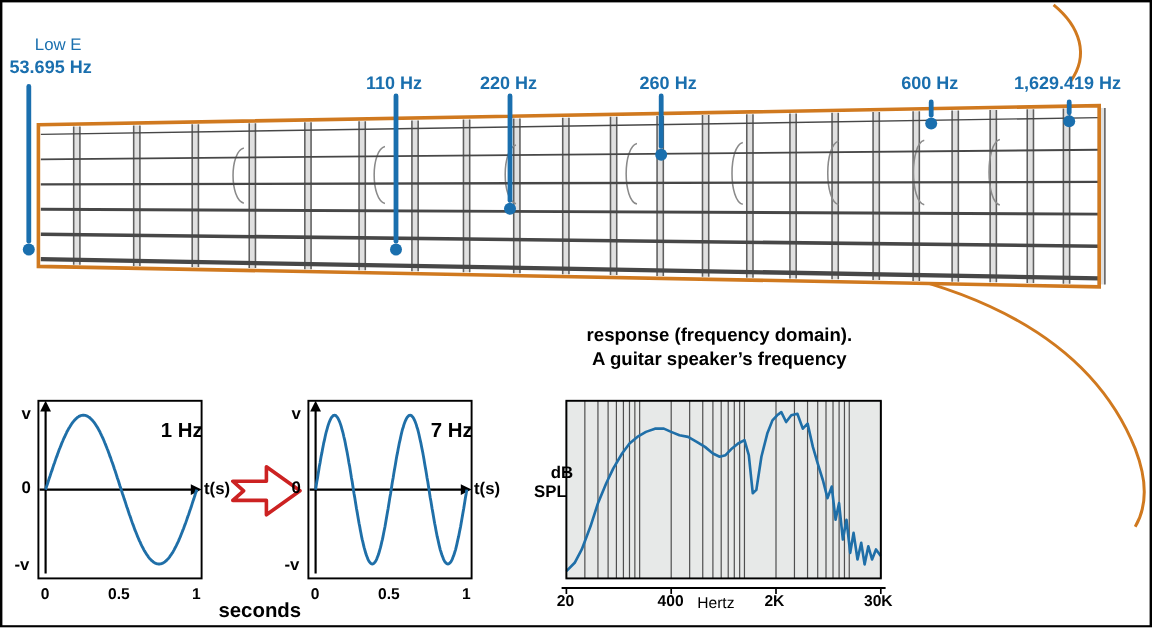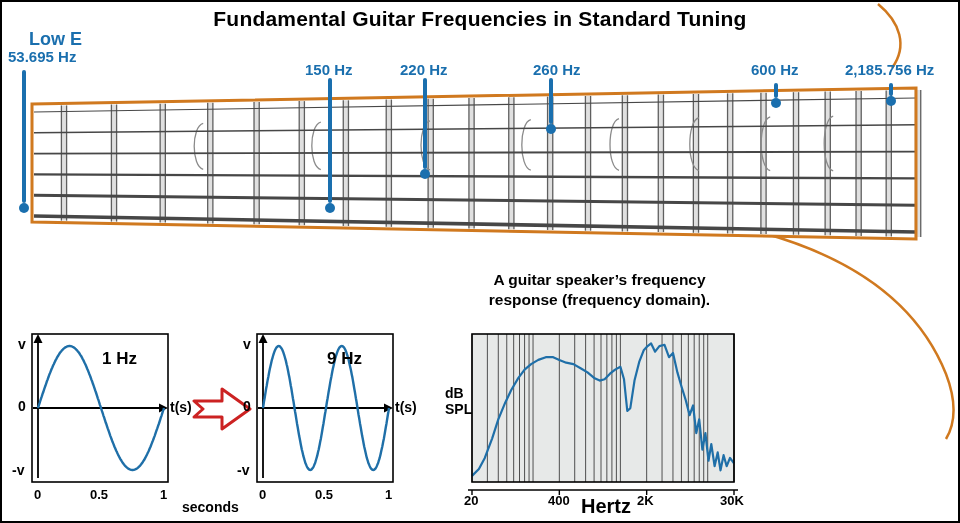--- a/index.html
+++ b/index.html
@@ -5,27 +5,27 @@
   html,body{margin:0;padding:0;background:#fff;}
   #root{
     position:relative;width:960px;height:523px;background:#fff;
     border:2px solid #000;box-sizing:border-box;overflow:hidden;
     font-family:"Liberation Sans",sans-serif;color:#000;
   }
   .title{
     position:absolute;top:5px;left:0;right:0;text-align:center;
     font-size:21px;font-weight:bold;letter-spacing:0.2px;
   }
-  .mname{position:absolute;font-weight:bold;font-size:18px;color:var(--blue);white-space:nowrap;}
+  .mname{position:absolute;font-weight:normal;font-size:14px;color:var(--blue);white-space:nowrap;}
   .mfreq{position:absolute;font-weight:bold;font-size:15px;color:var(--blue);white-space:nowrap;}
   .heading{position:absolute;font-weight:bold;font-size:15.5px;text-align:center;line-height:20px;}
   .plot-label{position:absolute;font-weight:bold;font-size:14px;white-space:nowrap;}
-  .hz-label{position:absolute;font-weight:bold;font-size:17px;white-space:nowrap;}
+  .hz-label{position:absolute;font-weight:bold;font-size:17px;white-space:nowrap;margin-left:32px;}
   .tick{position:absolute;font-weight:bold;font-size:13px;white-space:nowrap;}
-  .hertz{position:absolute;font-weight:bold;font-size:20px;white-space:nowrap;}
+  .hertz{position:absolute;font-weight:normal;font-size:13px;white-space:nowrap;}
   svg{position:absolute;left:0;top:0;}
   .wrap{position:absolute;}
 </style>
 </head>
 <body>
 
 <div id="root">
 
   <svg id="decor" width="960" height="523">
       <path d="M876,2 C898,20 906,44 890,66" fill="none" stroke="#d0791f" stroke-width="2.5"></path>
@@ -133,29 +133,28 @@
         <circle cx="423" cy="172" r="5" fill="#1a6fae"></circle>
         <line x1="549" y1="78" x2="549" y2="120" stroke="#1a6fae" stroke-width="4" stroke-linecap="round"></line>
         <circle cx="549" cy="127" r="5" fill="#1a6fae"></circle>
         <line x1="774" y1="83" x2="774" y2="94" stroke="#1a6fae" stroke-width="4" stroke-linecap="round"></line>
         <circle cx="774" cy="101" r="5" fill="#1a6fae"></circle>
         <line x1="889" y1="83" x2="889" y2="92" stroke="#1a6fae" stroke-width="4" stroke-linecap="round"></line>
         <circle cx="889" cy="99" r="5" fill="#1a6fae"></circle>
       </g>
     </svg>
 
-  <div class="title">Fundamental Guitar Frequencies in Standard Tuning</div>
 
   <div class="mname" style="left:27px;top:27px">Low E</div>
   <div class="mfreq" style="left:6px;top:46px">53.695 Hz</div>
-  <div class="mfreq" style="left:303px;top:59px">150 Hz</div>
+  <div class="mfreq" style="left:303px;top:59px">110 Hz</div>
   <div class="mfreq" style="left:398px;top:59px">220 Hz</div>
   <div class="mfreq" style="left:531px;top:59px">260 Hz</div>
   <div class="mfreq" style="left:749px;top:59px">600 Hz</div>
-  <div class="mfreq" style="left:843px;top:59px">2,185.756 Hz</div>
+  <div class="mfreq" style="left:843px;top:59px">1,629.419 Hz</div>
 
 
   <div class="wrap" id="sine0" style="left:4px;top:330px;width:200px;height:178px">
     <svg class="sine-svg" width="200" height="160">
         <rect x="26" y="2" width="136" height="148" fill="#ffffff" stroke="#000" stroke-width="1.6"></rect>
         <line x1="32" y1="9" x2="32" y2="146" stroke="#000" stroke-width="1.8"></line>
         <path d="M32,2 L27.5,11 L36.5,11 Z" fill="#000"></path>
         <line x1="27" y1="76" x2="156" y2="76" stroke="#000" stroke-width="1.8"></line>
         <path d="M162,76 L153,71.5 L153,80.5 Z" fill="#000"></path>
         <path d="M32.0,76.0 L32.5,74.4 L33.0,72.8 L33.6,71.1 L34.1,69.5 L34.6,67.9 L35.1,66.3 L35.7,64.7 L36.2,63.1 L36.7,61.5 L37.3,60.0 L37.8,58.4 L38.3,56.8 L38.8,55.3 L39.4,53.8 L39.9,52.3 L40.4,50.8 L40.9,49.3 L41.5,47.9 L42.0,46.4 L42.5,45.0 L43.0,43.6 L43.5,42.2 L44.1,40.9 L44.6,39.6 L45.1,38.3 L45.6,37.0 L46.2,35.7 L46.7,34.5 L47.2,33.3 L47.8,32.2 L48.3,31.0 L48.8,29.9 L49.3,28.9 L49.8,27.8 L50.4,26.8 L50.9,25.8 L51.4,24.9 L52.0,24.0 L52.5,23.1 L53.0,22.3 L53.5,21.5 L54.0,20.8 L54.6,20.0 L55.1,19.4 L55.6,18.7 L56.2,18.1 L56.7,17.6 L57.2,17.0 L57.7,16.6 L58.3,16.1 L58.8,15.7 L59.3,15.4 L59.8,15.0 L60.4,14.8 L60.9,14.5 L61.4,14.3 L61.9,14.2 L62.5,14.1 L63.0,14.0 L63.5,14.0 L64.0,14.0 L64.6,14.1 L65.1,14.2 L65.6,14.3 L66.1,14.5 L66.7,14.8 L67.2,15.0 L67.7,15.4 L68.2,15.7 L68.8,16.1 L69.3,16.6 L69.8,17.0 L70.3,17.6 L70.8,18.1 L71.4,18.7 L71.9,19.4 L72.4,20.0 L73.0,20.8 L73.5,21.5 L74.0,22.3 L74.5,23.1 L75.1,24.0 L75.6,24.9 L76.1,25.8 L76.6,26.8 L77.2,27.8 L77.7,28.9 L78.2,29.9 L78.7,31.0 L79.3,32.2 L79.8,33.3 L80.3,34.5 L80.8,35.7 L81.3,37.0 L81.9,38.3 L82.4,39.6 L82.9,40.9 L83.4,42.2 L84.0,43.6 L84.5,45.0 L85.0,46.4 L85.5,47.9 L86.1,49.3 L86.6,50.8 L87.1,52.3 L87.7,53.8 L88.2,55.3 L88.7,56.8 L89.2,58.4 L89.8,60.0 L90.3,61.5 L90.8,63.1 L91.3,64.7 L91.8,66.3 L92.4,67.9 L92.9,69.5 L93.4,71.1 L93.9,72.8 L94.5,74.4 L95.0,76.0 L95.5,77.6 L96.0,79.2 L96.6,80.9 L97.1,82.5 L97.6,84.1 L98.2,85.7 L98.7,87.3 L99.2,88.9 L99.7,90.5 L100.3,92.0 L100.8,93.6 L101.3,95.2 L101.8,96.7 L102.4,98.2 L102.9,99.7 L103.4,101.2 L103.9,102.7 L104.4,104.1 L105.0,105.6 L105.5,107.0 L106.0,108.4 L106.5,109.8 L107.1,111.1 L107.6,112.4 L108.1,113.7 L108.6,115.0 L109.2,116.3 L109.7,117.5 L110.2,118.7 L110.8,119.8 L111.3,121.0 L111.8,122.1 L112.3,123.1 L112.9,124.2 L113.4,125.2 L113.9,126.2 L114.4,127.1 L115.0,128.0 L115.5,128.9 L116.0,129.7 L116.5,130.5 L117.1,131.2 L117.6,132.0 L118.1,132.6 L118.6,133.3 L119.1,133.9 L119.7,134.4 L120.2,135.0 L120.7,135.4 L121.3,135.9 L121.8,136.3 L122.3,136.6 L122.8,137.0 L123.3,137.2 L123.9,137.5 L124.4,137.7 L124.9,137.8 L125.5,137.9 L126.0,138.0 L126.5,138.0 L127.0,138.0 L127.5,137.9 L128.1,137.8 L128.6,137.7 L129.1,137.5 L129.7,137.2 L130.2,137.0 L130.7,136.6 L131.2,136.3 L131.8,135.9 L132.3,135.4 L132.8,135.0 L133.3,134.4 L133.9,133.9 L134.4,133.3 L134.9,132.6 L135.4,132.0 L135.9,131.2 L136.5,130.5 L137.0,129.7 L137.5,128.9 L138.1,128.0 L138.6,127.1 L139.1,126.2 L139.6,125.2 L140.1,124.2 L140.7,123.1 L141.2,122.1 L141.7,121.0 L142.3,119.8 L142.8,118.7 L143.3,117.5 L143.8,116.3 L144.4,115.0 L144.9,113.7 L145.4,112.4 L145.9,111.1 L146.4,109.8 L147.0,108.4 L147.5,107.0 L148.0,105.6 L148.6,104.1 L149.1,102.7 L149.6,101.2 L150.1,99.7 L150.6,98.2 L151.2,96.7 L151.7,95.2 L152.2,93.6 L152.8,92.0 L153.3,90.5 L153.8,88.9 L154.3,87.3 L154.8,85.7 L155.4,84.1 L155.9,82.5 L156.4,80.9 L156.9,79.2 L157.5,77.6 L158.0,76.0" stroke="#1f6fa8" stroke-width="2.4" fill="none"></path>
@@ -180,31 +179,31 @@
         <line x1="32" y1="9" x2="32" y2="146" stroke="#000" stroke-width="1.8"></line>
         <path d="M32,2 L27.5,11 L36.5,11 Z" fill="#000"></path>
         <line x1="27" y1="76" x2="156" y2="76" stroke="#000" stroke-width="1.8"></line>
         <path d="M162,76 L153,71.5 L153,80.5 Z" fill="#000"></path>
         <path d="M32.0,76.0 L32.5,72.8 L33.0,69.5 L33.6,66.3 L34.1,63.1 L34.6,60.0 L35.1,56.8 L35.7,53.8 L36.2,50.8 L36.7,47.9 L37.3,45.0 L37.8,42.2 L38.3,39.6 L38.8,37.0 L39.4,34.5 L39.9,32.2 L40.4,29.9 L40.9,27.8 L41.5,25.8 L42.0,24.0 L42.5,22.3 L43.0,20.8 L43.5,19.4 L44.1,18.1 L44.6,17.0 L45.1,16.1 L45.6,15.4 L46.2,14.8 L46.7,14.3 L47.2,14.1 L47.8,14.0 L48.3,14.1 L48.8,14.3 L49.3,14.8 L49.8,15.4 L50.4,16.1 L50.9,17.0 L51.4,18.1 L52.0,19.4 L52.5,20.8 L53.0,22.3 L53.5,24.0 L54.0,25.8 L54.6,27.8 L55.1,29.9 L55.6,32.2 L56.2,34.5 L56.7,37.0 L57.2,39.6 L57.7,42.2 L58.3,45.0 L58.8,47.9 L59.3,50.8 L59.8,53.8 L60.4,56.8 L60.9,60.0 L61.4,63.1 L61.9,66.3 L62.5,69.5 L63.0,72.8 L63.5,76.0 L64.0,79.2 L64.6,82.5 L65.1,85.7 L65.6,88.9 L66.1,92.0 L66.7,95.2 L67.2,98.2 L67.7,101.2 L68.2,104.1 L68.8,107.0 L69.3,109.8 L69.8,112.4 L70.3,115.0 L70.8,117.5 L71.4,119.8 L71.9,122.1 L72.4,124.2 L73.0,126.2 L73.5,128.0 L74.0,129.7 L74.5,131.2 L75.1,132.6 L75.6,133.9 L76.1,135.0 L76.6,135.9 L77.2,136.6 L77.7,137.2 L78.2,137.7 L78.7,137.9 L79.3,138.0 L79.8,137.9 L80.3,137.7 L80.8,137.2 L81.3,136.6 L81.9,135.9 L82.4,135.0 L82.9,133.9 L83.4,132.6 L84.0,131.2 L84.5,129.7 L85.0,128.0 L85.5,126.2 L86.1,124.2 L86.6,122.1 L87.1,119.8 L87.7,117.5 L88.2,115.0 L88.7,112.4 L89.2,109.8 L89.8,107.0 L90.3,104.1 L90.8,101.2 L91.3,98.2 L91.8,95.2 L92.4,92.0 L92.9,88.9 L93.4,85.7 L93.9,82.5 L94.5,79.2 L95.0,76.0 L95.5,72.8 L96.0,69.5 L96.6,66.3 L97.1,63.1 L97.6,60.0 L98.2,56.8 L98.7,53.8 L99.2,50.8 L99.7,47.9 L100.3,45.0 L100.8,42.2 L101.3,39.6 L101.8,37.0 L102.4,34.5 L102.9,32.2 L103.4,29.9 L103.9,27.8 L104.4,25.8 L105.0,24.0 L105.5,22.3 L106.0,20.8 L106.5,19.4 L107.1,18.1 L107.6,17.0 L108.1,16.1 L108.6,15.4 L109.2,14.8 L109.7,14.3 L110.2,14.1 L110.8,14.0 L111.3,14.1 L111.8,14.3 L112.3,14.8 L112.9,15.4 L113.4,16.1 L113.9,17.0 L114.4,18.1 L115.0,19.4 L115.5,20.8 L116.0,22.3 L116.5,24.0 L117.1,25.8 L117.6,27.8 L118.1,29.9 L118.6,32.2 L119.1,34.5 L119.7,37.0 L120.2,39.6 L120.7,42.2 L121.3,45.0 L121.8,47.9 L122.3,50.8 L122.8,53.8 L123.3,56.8 L123.9,60.0 L124.4,63.1 L124.9,66.3 L125.5,69.5 L126.0,72.8 L126.5,76.0 L127.0,79.2 L127.5,82.5 L128.1,85.7 L128.6,88.9 L129.1,92.0 L129.7,95.2 L130.2,98.2 L130.7,101.2 L131.2,104.1 L131.8,107.0 L132.3,109.8 L132.8,112.4 L133.3,115.0 L133.9,117.5 L134.4,119.8 L134.9,122.1 L135.4,124.2 L135.9,126.2 L136.5,128.0 L137.0,129.7 L137.5,131.2 L138.1,132.6 L138.6,133.9 L139.1,135.0 L139.6,135.9 L140.1,136.6 L140.7,137.2 L141.2,137.7 L141.7,137.9 L142.3,138.0 L142.8,137.9 L143.3,137.7 L143.8,137.2 L144.4,136.6 L144.9,135.9 L145.4,135.0 L145.9,133.9 L146.4,132.6 L147.0,131.2 L147.5,129.7 L148.0,128.0 L148.6,126.2 L149.1,124.2 L149.6,122.1 L150.1,119.8 L150.6,117.5 L151.2,115.0 L151.7,112.4 L152.2,109.8 L152.8,107.0 L153.3,104.1 L153.8,101.2 L154.3,98.2 L154.8,95.2 L155.4,92.0 L155.9,88.9 L156.4,85.7 L156.9,82.5 L157.5,79.2 L158.0,76.0" stroke="#1f6fa8" stroke-width="2.4" fill="none"></path>
       </svg>
     <div class="plot-label" style="left:12px;top:4px">v</div>
     <div class="plot-label" style="left:12px;top:66px">0</div>
     <div class="plot-label" style="left:6px;top:130px">-v</div>
     <div class="plot-label" style="left:164px;top:67px">t(s)</div>
-    <div class="hz-label" style="left:96px;top:17px">9 Hz</div>
+    <div class="hz-label" style="left:96px;top:17px">7 Hz</div>
     <div class="tick" style="left:28px;top:155px">0</div>
     <div class="tick" style="left:84px;top:155px">0.5</div>
     <div class="tick" style="left:154px;top:155px">1</div>
   </div>
 
-  <div class="tick" style="left:180px;top:497px;width:66px;text-align:left;font-size:14px">seconds</div>
+  <div class="tick" style="left:180px;top:497px;width:66px;text-align:left;font-size:17px">seconds</div>
 
   <div class="heading" style="left:445px;top:268px;width:305px">
+    <div>response (frequency domain).</div>
     <div>A guitar speaker’s frequency</div>
-    <div>response (frequency domain).</div>
   </div>
 
   <div class="wrap" id="spk" style="left:440px;top:325px;width:320px;height:195px">
     <svg id="spk-svg" width="320" height="195">
         <rect x="30" y="7" width="262" height="148" fill="#e7e9e8"></rect>
         <g>
           <line x1="30" y1="7" x2="30" y2="155" stroke="#4f4f4f" stroke-width="1"></line>
           <line x1="45.37863662419616" y1="7" x2="45.37863662419616" y2="155" stroke="#4f4f4f" stroke-width="1"></line>
           <line x1="56.28995295465435" y1="7" x2="56.28995295465435" y2="155" stroke="#4f4f4f" stroke-width="1"></line>
           <line x1="64.75342742402461" y1="7" x2="64.75342742402461" y2="155" stroke="#4f4f4f" stroke-width="1"></line>
@@ -235,21 +234,21 @@
           <line x1="292" y1="7" x2="292" y2="155" stroke="#4f4f4f" stroke-width="1"></line>
         </g>
         <path d="M30.0,148.9 L36.9,142.0 L42.8,130.9 L50.1,111.6 L56.3,92.3 L63.2,75.7 L69.1,63.3 L76.4,50.9 L82.6,42.6 L89.1,37.1 L96.3,32.9 L103.8,30.2 L111.2,30.2 L117.3,32.9 L124.2,35.7 L131.4,37.1 L138.6,41.2 L145.5,45.4 L152.1,50.9 L157.7,53.6 L162.6,52.3 L168.0,46.7 L173.1,42.6 L178.4,39.8 L182.0,52.3 L185.3,84.0 L188.3,81.2 L192.5,53.6 L197.4,34.3 L201.7,23.3 L205.6,19.1 L209.1,16.4 L213.1,24.7 L217.4,19.1 L222.5,17.8 L227.0,30.2 L231.0,26.0 L235.4,45.4 L239.4,59.2 L243.7,73.0 L247.6,88.1 L251.1,78.5 L254.3,106.1 L257.2,92.3 L260.4,122.6 L263.4,106.1 L266.5,133.7 L269.3,117.1 L272.6,139.2 L275.7,125.4 L278.5,143.3 L281.6,128.2 L284.7,139.2 L288.0,130.9 L292.0,136.4" stroke="#1f6fa8" stroke-width="2.2" fill="none" stroke-linejoin="round"></path>
         <rect x="30" y="7" width="262" height="148" fill="none" stroke="#000" stroke-width="1.6"></rect>
         <line x1="26" y1="163" x2="296" y2="163" stroke="#000" stroke-width="1.6"></line>
         <line x1="30" y1="163" x2="30" y2="168" stroke="#000" stroke-width="1.4"></line>
         <line x1="117.33333333333333" y1="163" x2="117.33333333333333" y2="168" stroke="#000" stroke-width="1.4"></line>
         <line x1="204.66666666666666" y1="163" x2="204.66666666666666" y2="168" stroke="#000" stroke-width="1.4"></line>
         <line x1="292" y1="163" x2="292" y2="168" stroke="#000" stroke-width="1.4"></line>
       </svg>
-    <div class="plot-label" style="left:3px;top:58px">dB</div>
+    <div class="plot-label" style="left:17px;top:58px">dB</div>
     <div class="plot-label" style="left:3px;top:74px">SPL</div>
     <div class="tick" style="left:22px;top:166px">20</div>
     <div class="tick" style="left:106px;top:166px">400</div>
     <div class="tick" style="left:195px;top:166px">2K</div>
     <div class="tick" style="left:278px;top:166px">30K</div>
     <div class="hertz" style="left:139px;top:168px">Hertz</div>
   </div>
 
 </div>
 

